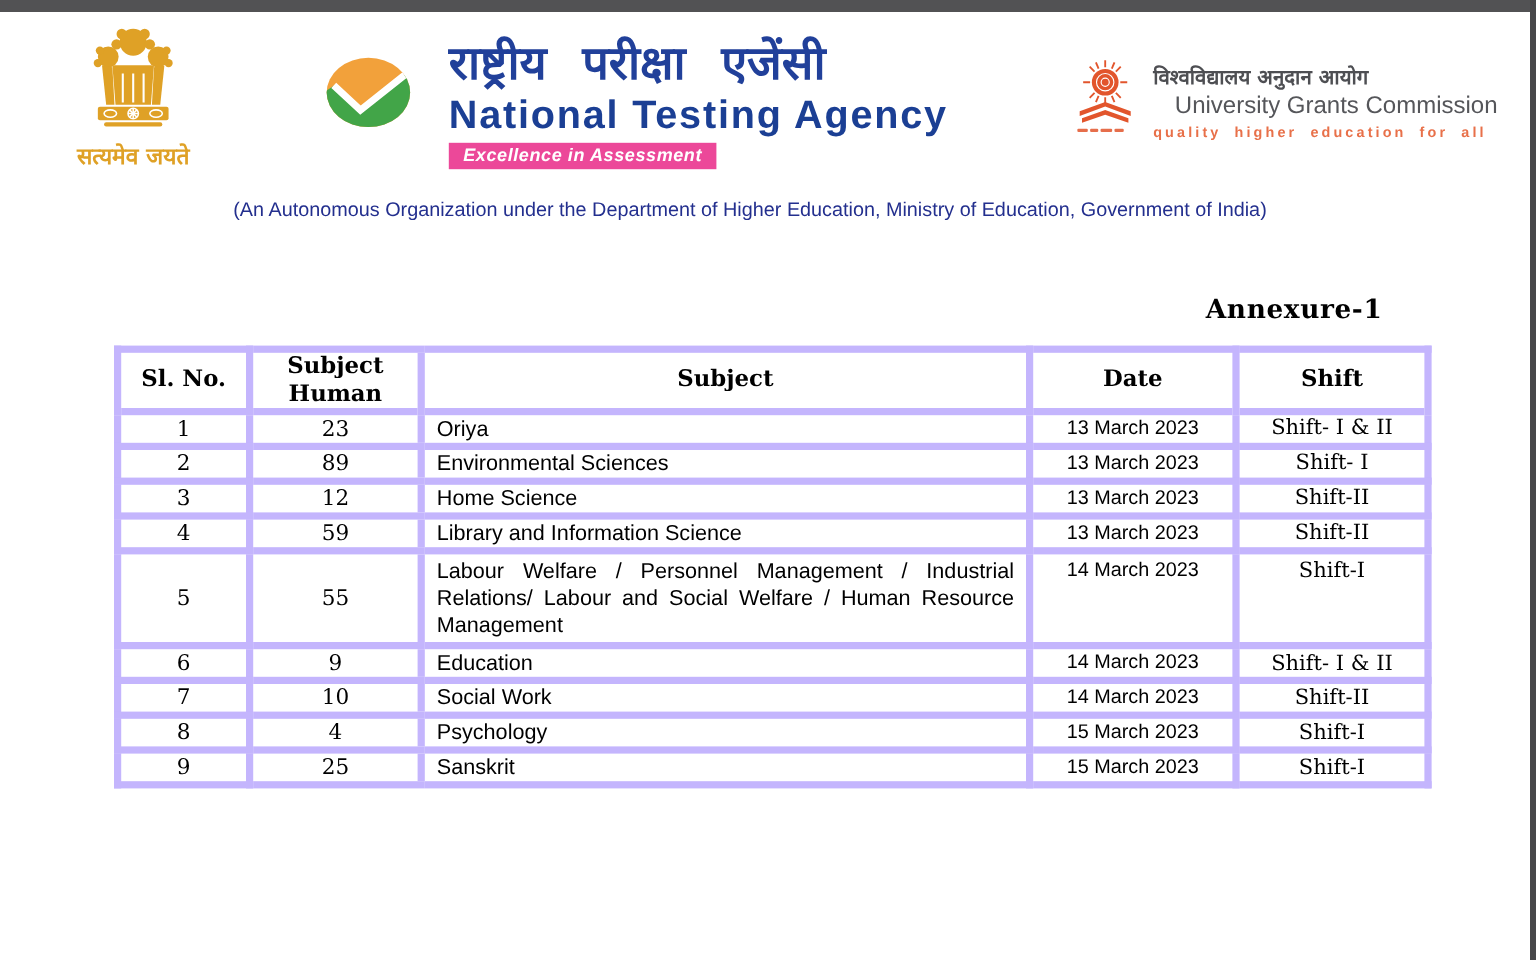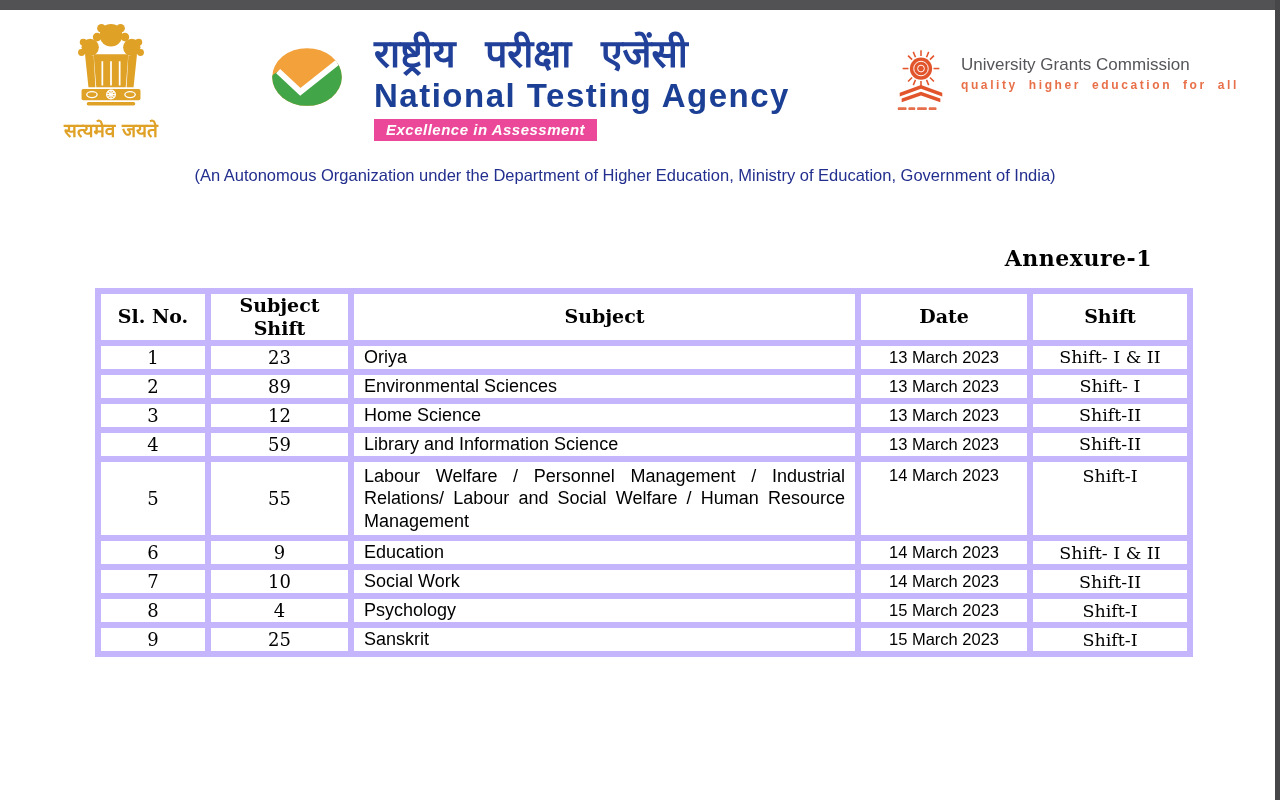--- a/index.html
+++ b/index.html
@@ -25,21 +25,21 @@
                  letter-spacing:1.5px; margin-top:3px; }
   .nta-banner  { display:inline-block; background:#ec4899; color:#ffffff; font-size:15px;
                  font-weight:bold; font-style:italic; padding:2px 12px 3px 12px; margin-top:7px;
                  letter-spacing:0.5px; }
 
   
   .ugc { position:absolute; left:892px; top:47px; display:flex; }
   .ugc-text { margin-left:11px; padding-top:8px; }
   .ugc-hindi   { font-size:17px; font-weight:bold; color:#4E4F53; line-height:1.25;
                  font-family:"DejaVu Sans",sans-serif; }
-  .ugc-english { font-size:17px; color:#55565A; line-height:1.2; }
+  .ugc-english { font-size:20px; color:#55565A; line-height:1.2;margin-left:18px; }
   .ugc-tagline { font-size:12px; font-weight:bold; color:#E87049; letter-spacing:2.6px;
                  word-spacing:5px; margin-top:3px; white-space:nowrap; }
 
   
   .org-hindi   { position:absolute; top:145px; left:0; width:1250px; text-align:center;
                  font-size:18px; color:#232F8E; font-family:"DejaVu Sans",sans-serif; }
   .org-english { position:absolute; top:166px; left:0; width:1250px; text-align:center;
                  font-size:16.5px; color:#232F8E; }
 
   
@@ -172,20 +172,21 @@
       <path d="M10 53 L30 46 L50 53 L50 57 L30 50 L10 57 Z" fill="#E2552C"></path>
 
       <g fill="#E2552C" opacity="0.85">
         <rect x="6" y="62" width="9" height="3" rx="1"></rect>
         <rect x="17" y="62" width="7" height="3" rx="1"></rect>
         <rect x="26" y="62" width="10" height="3" rx="1"></rect>
         <rect x="38" y="62" width="8" height="3" rx="1"></rect>
       </g>
     </svg>
     <div class="ugc-text">
+      <div class="ugc-hindi">विश्वविद्यालय अनुदान आयोग</div>
       <div class="ugc-english">University Grants Commission</div>
       <div class="ugc-tagline">quality higher education for all</div>
     </div>
   </div>
 
   <div class="org-english">(An Autonomous Organization under the Department of Higher Education, Ministry of Education, Government of India)</div>
 
   <div class="annexure">Annexure-1</div>
 
   <div class="doc-table">
@@ -193,21 +194,21 @@
       <colgroup>
         <col class="c-sl">
           <col class="c-code">
           <col class="c-subject">
           <col class="c-date">
           <col class="c-shift">
       </colgroup>
       <thead>
         <tr>
             <th class="h-sl">Sl. No.</th>
-            <th class="h-code">Subject Shift</th>
+            <th class="h-code">Subject Human</th>
             <th class="h-subject">Subject</th>
             <th class="h-date">Date</th>
             <th class="h-shift">Shift</th>
           </tr>
       </thead>
       <tbody>
           <tr>
             <td class="col-sl">1</td>
             <td class="col-code">23</td>
             <td class="col-subject">Oriya</td>

